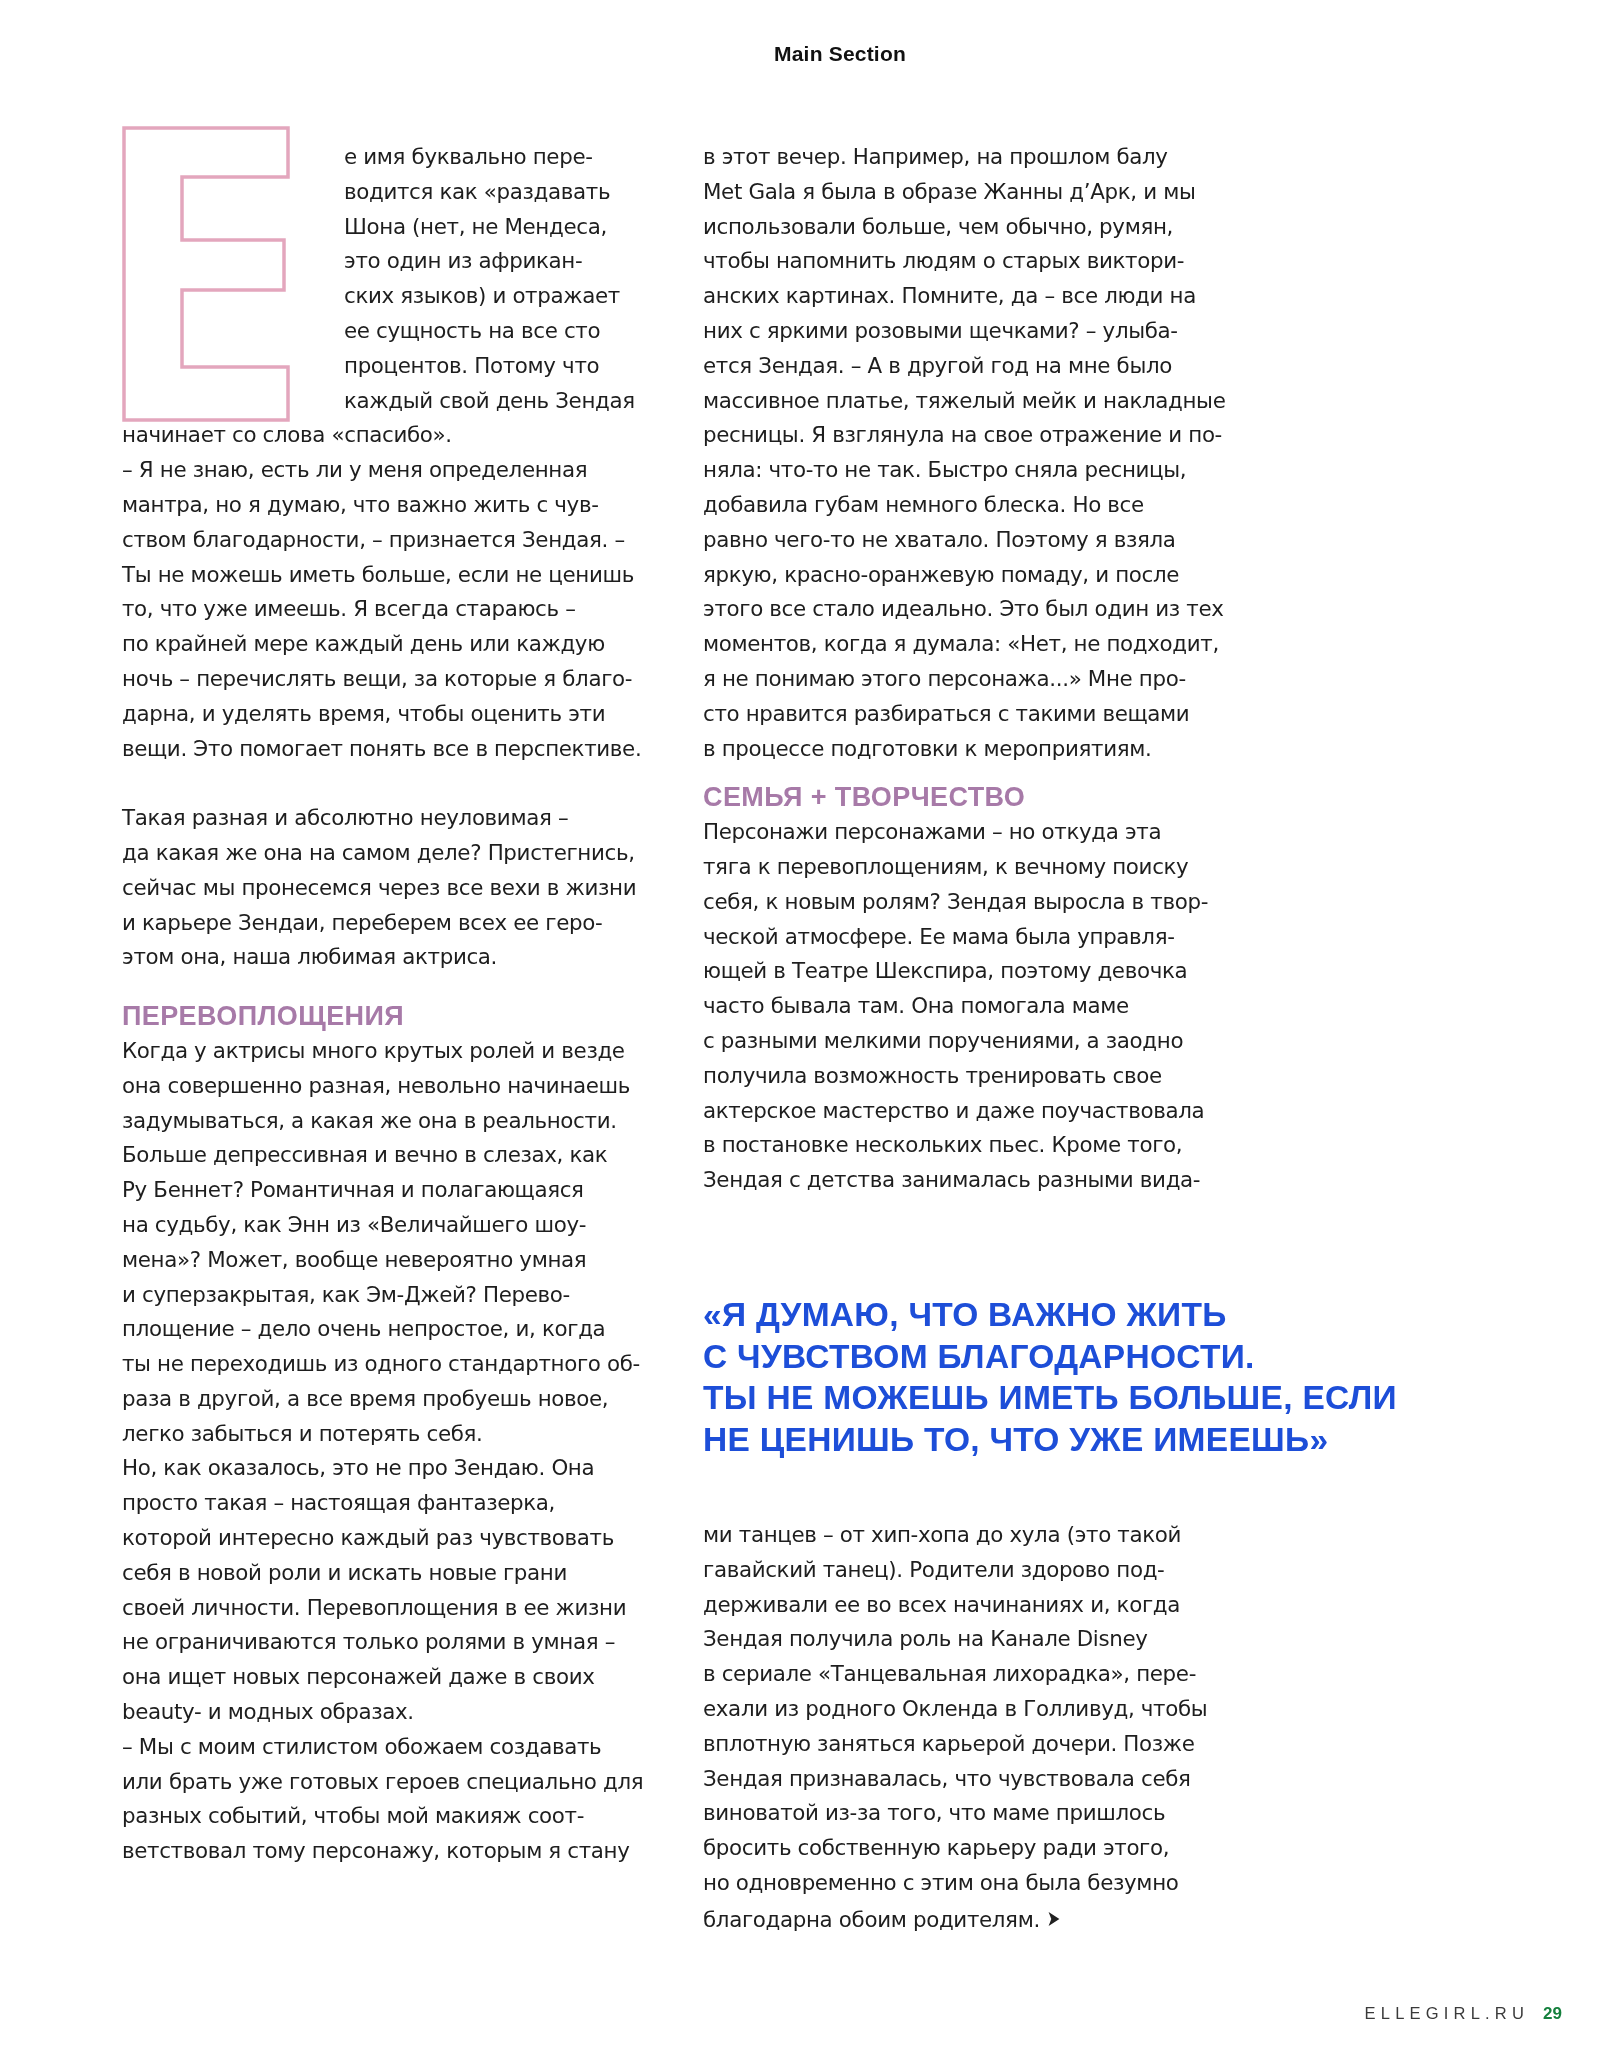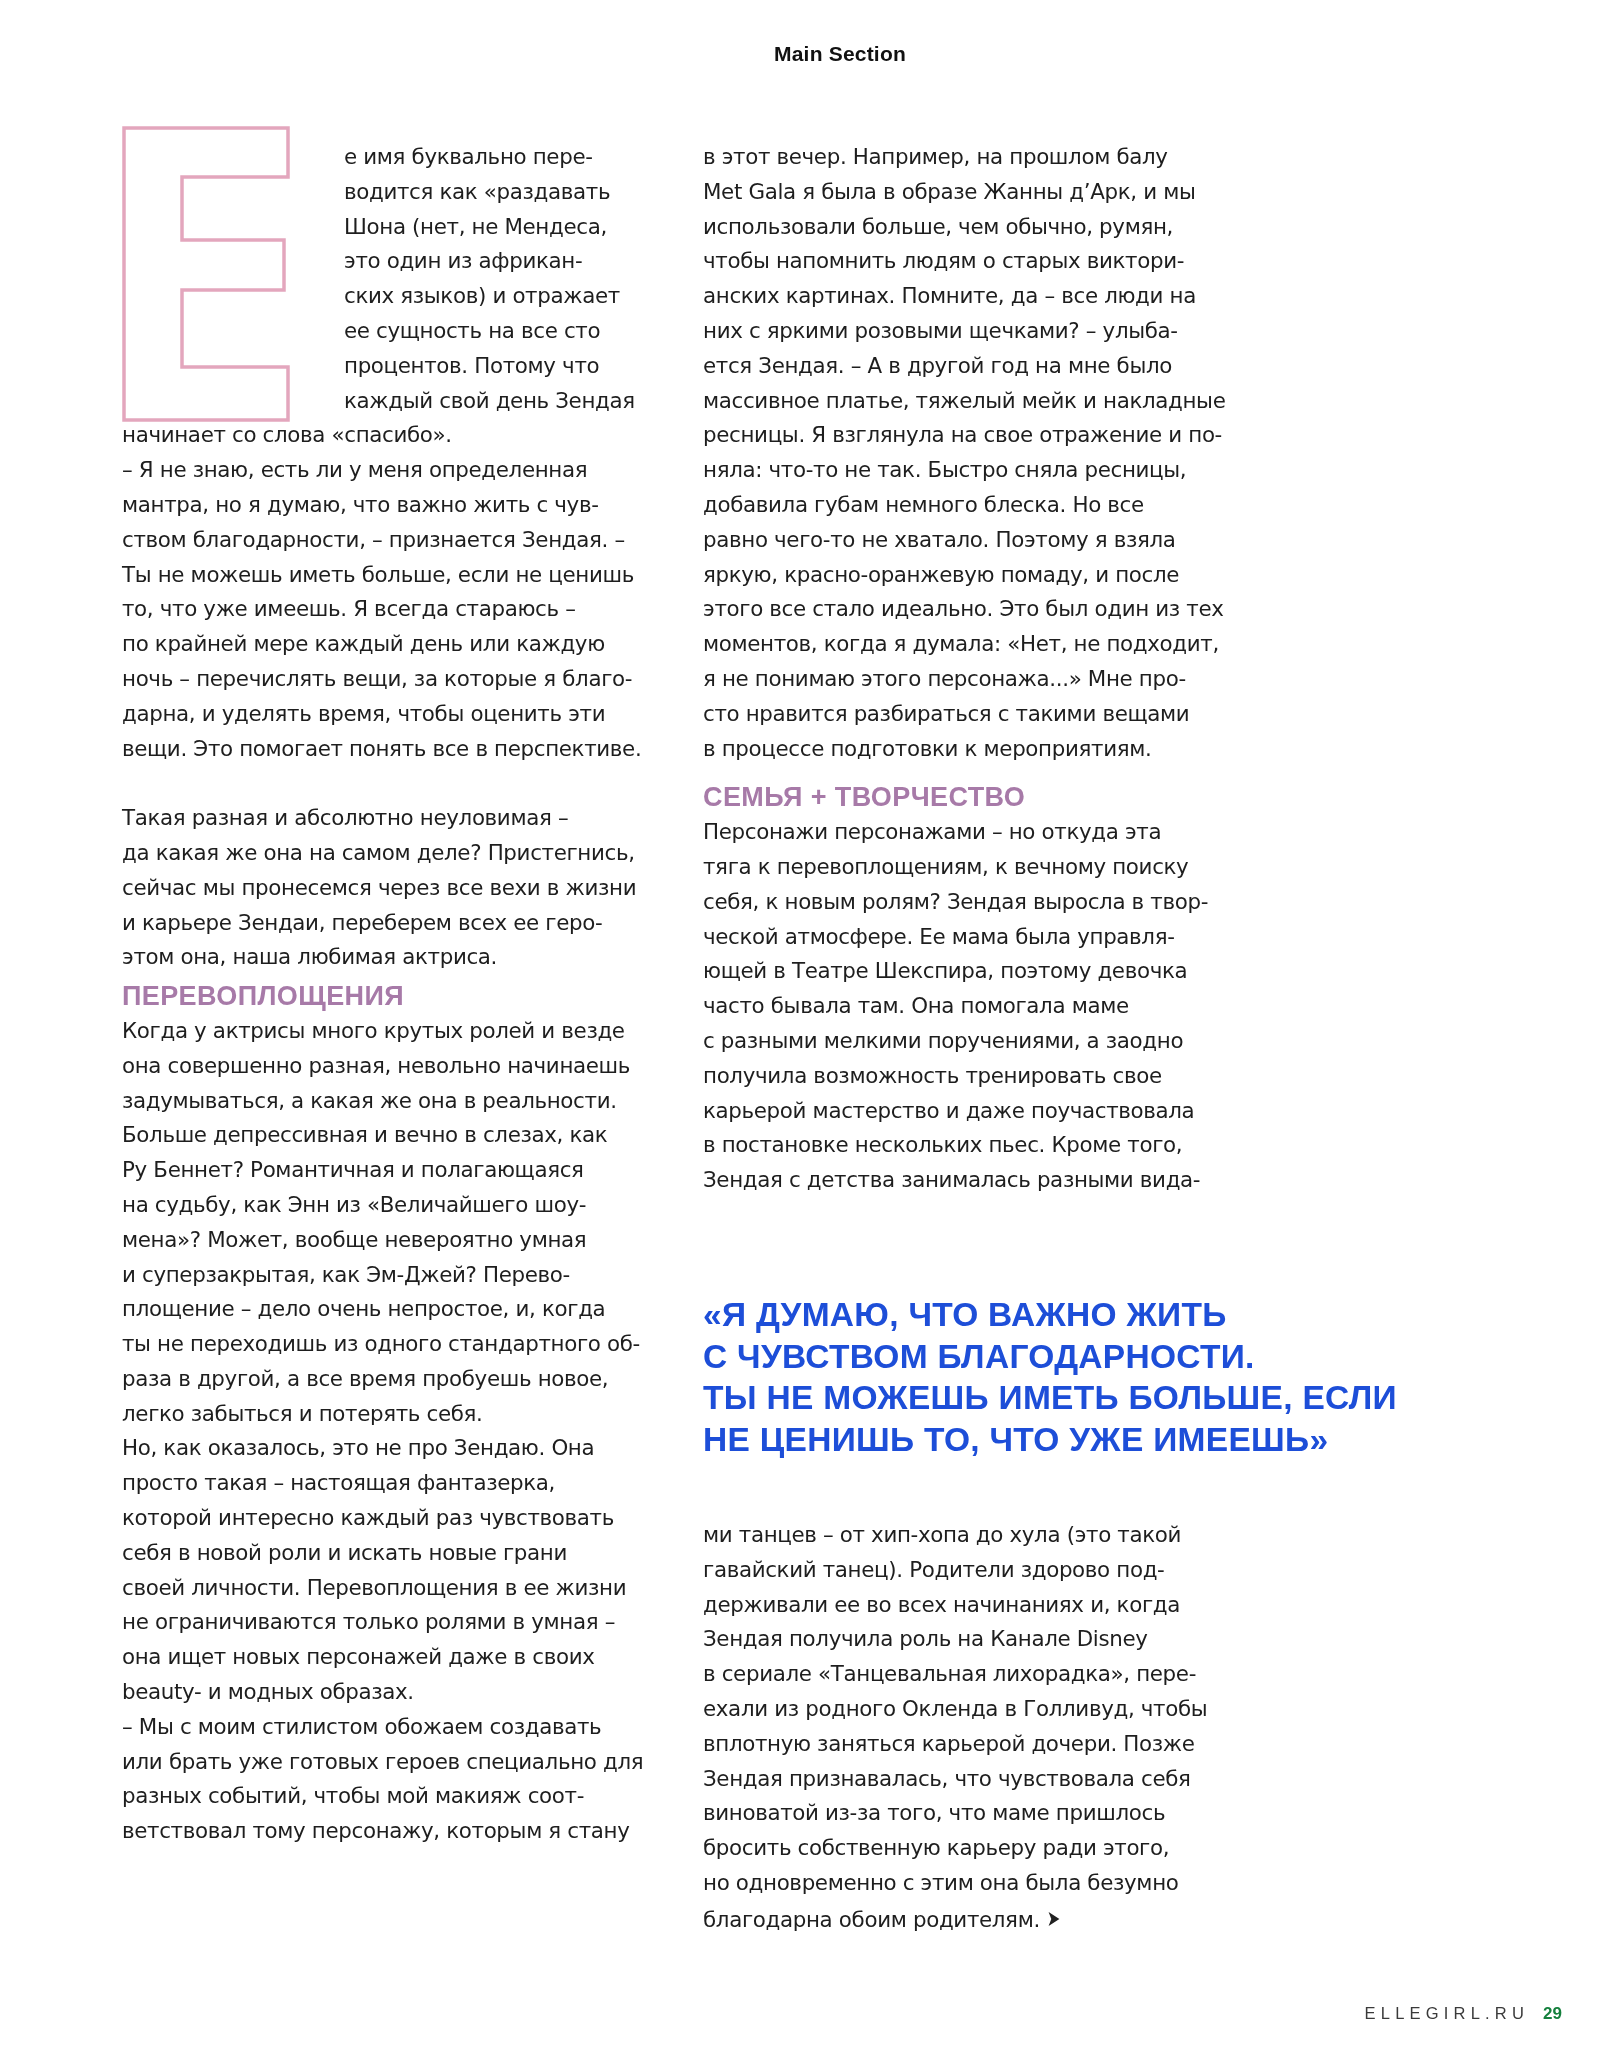--- a/index.html
+++ b/index.html
@@ -58,21 +58,21 @@
     .gap { display: block; height: 34.8px; }
     .subhead {
       display: block;
       font-family: "Liberation Sans", sans-serif;
       font-weight: bold;
       color: #a77aa8;
       font-size: 27px;
       line-height: 34.8px;
       letter-spacing: 0.4px;
       white-space: nowrap;
-      margin-top: 4px;
+      margin-top: 24px;
     }
     .pullquote {
       position: absolute;
       left: 703px;
       top: 1294px;
       width: 760px;
       font-family: "Liberation Sans", sans-serif;
       font-weight: bold;
       font-size: 33.5px;
       line-height: 41.5px;
@@ -217,21 +217,21 @@
 
   <div>
     <span class="line">Персонажи персонажами – но откуда эта</span>
     <span class="line">тяга к перевоплощениям, к вечному поиску</span>
     <span class="line">себя, к новым ролям? Зендая выросла в твор-</span>
     <span class="line">ческой атмосфере. Ее мама была управля-</span>
     <span class="line">ющей в Театре Шекспира, поэтому девочка</span>
     <span class="line">часто бывала там. Она помогала маме</span>
     <span class="line">с разными мелкими поручениями, а заодно</span>
     <span class="line">получила возможность тренировать свое</span>
-    <span class="line">карьерой мастерство и даже поучаствовала</span>
+    <span class="line">актерское мастерство и даже поучаствовала</span>
     <span class="line">в постановке нескольких пьес. Кроме того,</span>
     <span class="line">Зендая с детства занималась разными вида-</span>
   </div>
 </div>
 
 <div class="pullquote">
   <span class="line">«Я ДУМАЮ, ЧТО ВАЖНО ЖИТЬ</span>
   <span class="line">С ЧУВСТВОМ БЛАГОДАРНОСТИ.</span>
   <span class="line">ТЫ НЕ МОЖЕШЬ ИМЕТЬ БОЛЬШЕ, ЕСЛИ</span>
   <span class="line">НЕ ЦЕНИШЬ ТО, ЧТО УЖЕ ИМЕЕШЬ»</span>

